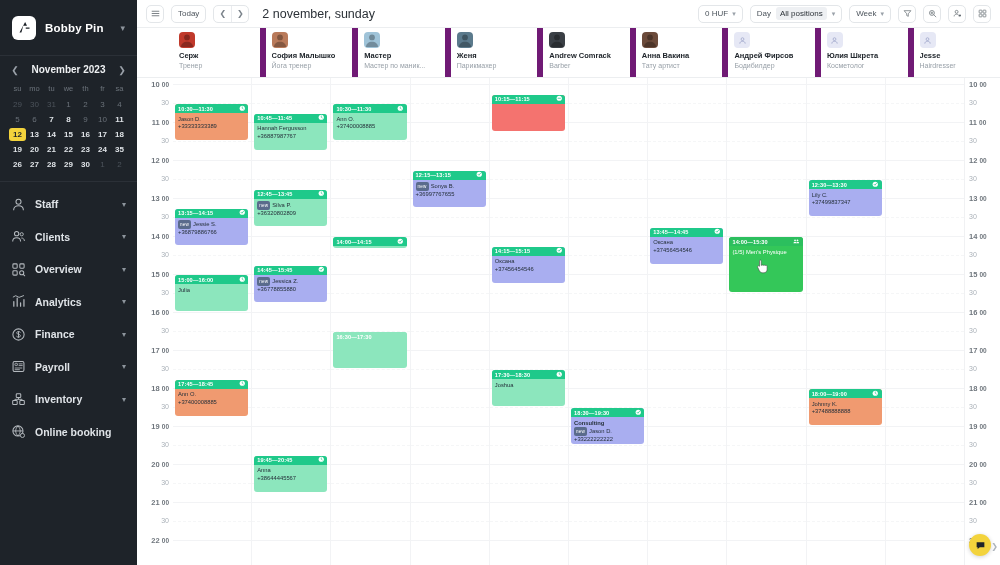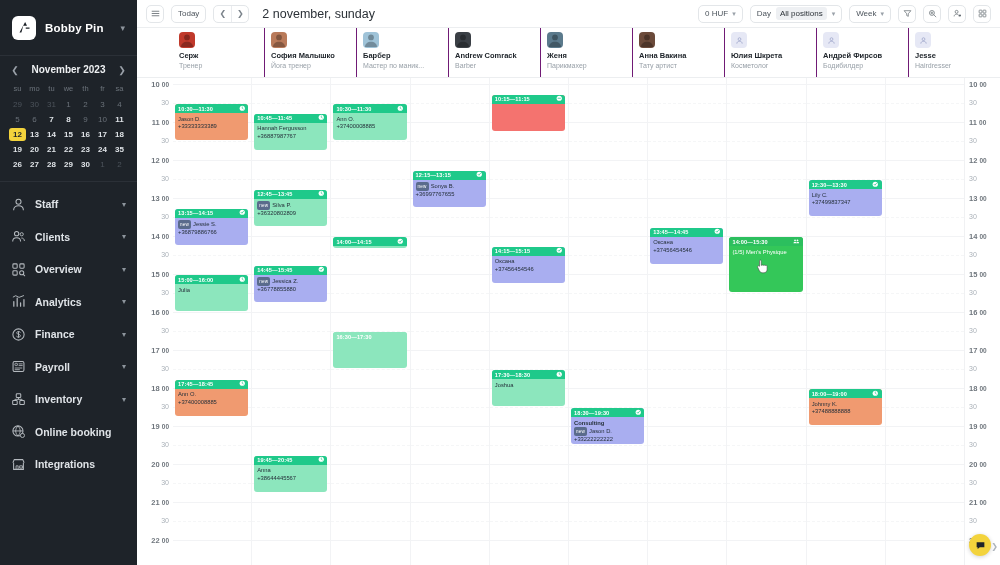--- a/index.html
+++ b/index.html
@@ -81,21 +81,21 @@
     display: flex; align-items: center; gap: 4px; padding: 0 6px;
     font-size: 8px; color: #4c545c; cursor: pointer; background:#fff;
   }
   .tb-pos { display: flex; align-items: center; border: 1px solid #e3e6e9; border-radius: 5px; height: 18px; padding: 0 6px; gap: 5px; font-size: 8px; color: #4c545c; cursor:pointer; }
   .pos-pill { background: #eef0f3; border-radius: 3px; padding: 2px 4px; color: #2b3137; }
   .caret { font-size: 7px; color: #9aa1a9; }
   .tb-round { width: 18px; height: 18px; border: 1px solid #e3e6e9; border-radius: 5px; display:flex; align-items:center; justify-content:center; cursor:pointer; }
 
   
   .staffhead { display: flex; height: 50px; flex: 0 0 50px; border-bottom: 1px solid #eceef0; padding-left: 36px; background:#fff; }
-  .staff-col { flex: 1 1 0; min-width: 0; padding: 4px 6px 0 6px; border-left: 1px solid #701a75; }
+  .staff-col { flex: 1 1 0; min-width: 0; padding: 4px 6px 0 6px; border-left: 6px solid #701a75; }
   .staff-col:first-child { border-left: none; }
   .st-av {
     width: 16px; height: 16px; border-radius: 4px; margin-bottom: 3px;
     background: #e6e8f5; display: flex; align-items: center; justify-content: center;
     overflow: hidden;
   }
   .st-name { font-size: 7.5px; font-weight: bold; color: #20262c; white-space: nowrap; overflow: hidden; text-overflow: ellipsis; line-height: 10px; }
   .st-role { font-size: 7px; color: #98a0a8; white-space: nowrap; overflow: hidden; text-overflow: ellipsis; line-height: 10px; }
 
   
@@ -289,30 +289,20 @@
         <div class="nav-item">
           <span class="nav-ico">
             <svg width="15" height="15" viewBox="0 0 16 16">
               <circle cx="7.4" cy="7.4" r="5.4" fill="none" stroke="#cfd4d9" stroke-width="1.1"></circle>
               <path d="M2 7.4h10.8M7.4 2c1.6 1.8 2.4 3.6 2.4 5.4s-.8 3.6-2.4 5.4C5.8 11 5 9.2 5 7.4S5.8 3.8 7.4 2z" fill="none" stroke="#cfd4d9" stroke-width="1"></path>
               <circle cx="12.2" cy="12.2" r="2.2" fill="#1e2329" stroke="#cfd4d9" stroke-width="1"></circle>
             </svg>
           </span>
           <span class="nav-label">Online booking</span>
         </div>
-        <div class="nav-item">
-          <span class="nav-ico">
-            <svg width="15" height="15" viewBox="0 0 16 16">
-              <path d="M2 6.2 3.4 2.8h9.2L14 6.2" fill="none" stroke="#cfd4d9" stroke-width="1.1" stroke-linejoin="round"></path>
-              <path d="M2.8 6.2v7h10.4v-7" fill="none" stroke="#cfd4d9" stroke-width="1.1"></path>
-              <path d="M5.4 13.2V9.4h2.2v3.8M9.2 9.4h3v2.4h-3z" fill="none" stroke="#cfd4d9" stroke-width=".9"></path>
-            </svg>
-          </span>
-          <span class="nav-label">Integrations</span>
-        </div>
       </nav>
   </aside>
 
   <section class="main">
 
     <div class="toolbar">
       <div class="tb-btn tb-sq">
         <svg width="9" height="9" viewBox="0 0 16 16">
             <path d="M2 4h12M2 8h12M2 12h12" stroke="#5a6269" stroke-width="1.4" stroke-linecap="round"></path>
           </svg>
@@ -388,72 +378,72 @@
           <div class="st-name">София Малышко</div>
           <div class="st-role">Йога тренер</div>
         </div>
         <div class="staff-col">
           <div class="st-av" style="background:#9fc3d8">
             <svg width="16" height="16" viewBox="0 0 16 16">
               <circle cx="8" cy="5.4" r="2.9" fill="rgba(0,0,0,.3)"></circle>
               <path d="M2 15c0-3.2 2.6-5.2 6-5.2s6 2 6 5.2z" fill="rgba(0,0,0,.28)"></path>
             </svg>
           </div>
-          <div class="st-name">Барбер</div>
+          <div class="st-name">Мастер</div>
           <div class="st-role">Мастер по маник...</div>
+        </div>
+        <div class="staff-col">
+          <div class="st-av" style="background:#5b7a8c">
+            <svg width="16" height="16" viewBox="0 0 16 16">
+              <circle cx="8" cy="5.4" r="2.9" fill="rgba(0,0,0,.3)"></circle>
+              <path d="M2 15c0-3.2 2.6-5.2 6-5.2s6 2 6 5.2z" fill="rgba(0,0,0,.28)"></path>
+            </svg>
+          </div>
+          <div class="st-name">Женя</div>
+          <div class="st-role">Парикмахер</div>
         </div>
         <div class="staff-col">
           <div class="st-av" style="background:#3a3f45">
             <svg width="16" height="16" viewBox="0 0 16 16">
               <circle cx="8" cy="5.4" r="2.9" fill="rgba(0,0,0,.3)"></circle>
               <path d="M2 15c0-3.2 2.6-5.2 6-5.2s6 2 6 5.2z" fill="rgba(0,0,0,.28)"></path>
             </svg>
           </div>
           <div class="st-name">Andrew Comrack</div>
           <div class="st-role">Barber</div>
         </div>
         <div class="staff-col">
-          <div class="st-av" style="background:#5b7a8c">
-            <svg width="16" height="16" viewBox="0 0 16 16">
-              <circle cx="8" cy="5.4" r="2.9" fill="rgba(0,0,0,.3)"></circle>
-              <path d="M2 15c0-3.2 2.6-5.2 6-5.2s6 2 6 5.2z" fill="rgba(0,0,0,.28)"></path>
-            </svg>
-          </div>
-          <div class="st-name">Женя</div>
-          <div class="st-role">Парикмахер</div>
-        </div>
-        <div class="staff-col">
           <div class="st-av" style="background:#6b4a3a">
             <svg width="16" height="16" viewBox="0 0 16 16">
               <circle cx="8" cy="5.4" r="2.9" fill="rgba(0,0,0,.3)"></circle>
               <path d="M2 15c0-3.2 2.6-5.2 6-5.2s6 2 6 5.2z" fill="rgba(0,0,0,.28)"></path>
             </svg>
           </div>
           <div class="st-name">Анна Вакина</div>
           <div class="st-role">Тату артист</div>
         </div>
         <div class="staff-col">
           <div class="st-av" style="background:#e6e8f5">
             <svg width="9" height="9" viewBox="0 0 16 16">
               <circle cx="8" cy="5.6" r="2.5" fill="none" stroke="#9aa2c8" stroke-width="1.3"></circle>
               <path d="M3.2 13.6c0-2.6 2.1-4.2 4.8-4.2s4.8 1.6 4.8 4.2" fill="none" stroke="#9aa2c8" stroke-width="1.3"></path>
             </svg>
           </div>
-          <div class="st-name">Юлия Шкрета</div>
-          <div class="st-role">Косметолог</div>
+          <div class="st-name">Андрей Фирсов</div>
+          <div class="st-role">Бодибилдер</div>
         </div>
         <div class="staff-col">
           <div class="st-av" style="background:#e6e8f5">
             <svg width="9" height="9" viewBox="0 0 16 16">
               <circle cx="8" cy="5.6" r="2.5" fill="none" stroke="#9aa2c8" stroke-width="1.3"></circle>
               <path d="M3.2 13.6c0-2.6 2.1-4.2 4.8-4.2s4.8 1.6 4.8 4.2" fill="none" stroke="#9aa2c8" stroke-width="1.3"></path>
             </svg>
           </div>
-          <div class="st-name">Андрей Фирсов</div>
-          <div class="st-role">Бодибилдер</div>
+          <div class="st-name">Юлия Шкрета</div>
+          <div class="st-role">Косметолог</div>
         </div>
         <div class="staff-col">
           <div class="st-av" style="background:#e6e8f5">
             <svg width="9" height="9" viewBox="0 0 16 16">
               <circle cx="8" cy="5.6" r="2.5" fill="none" stroke="#9aa2c8" stroke-width="1.3"></circle>
               <path d="M3.2 13.6c0-2.6 2.1-4.2 4.8-4.2s4.8 1.6 4.8 4.2" fill="none" stroke="#9aa2c8" stroke-width="1.3"></path>
             </svg>
           </div>
           <div class="st-name">Jesse</div>
           <div class="st-role">Hairdresser</div>

